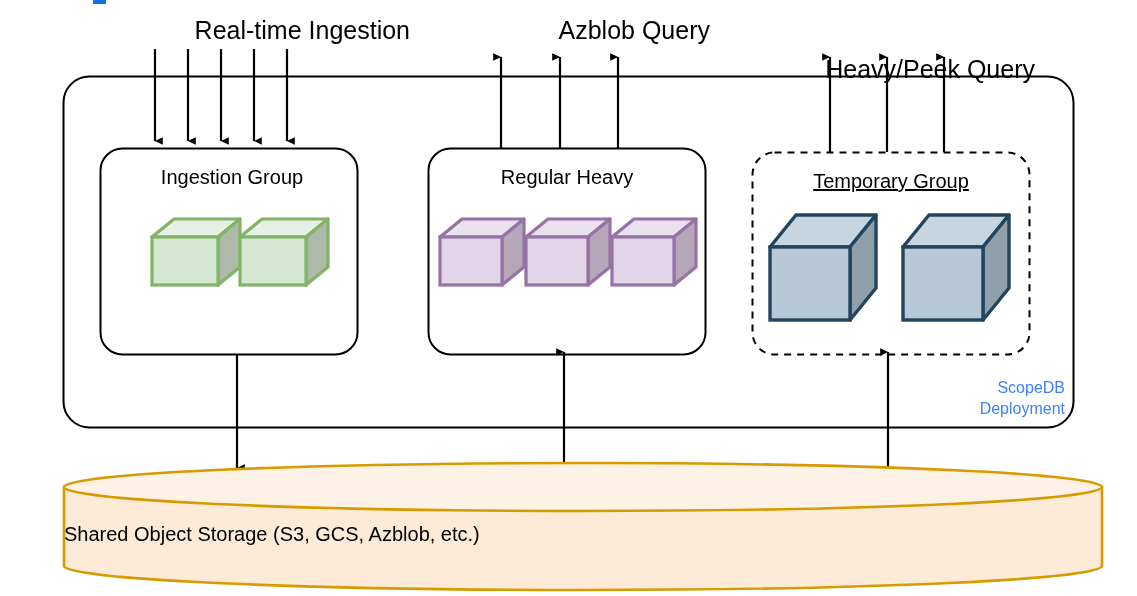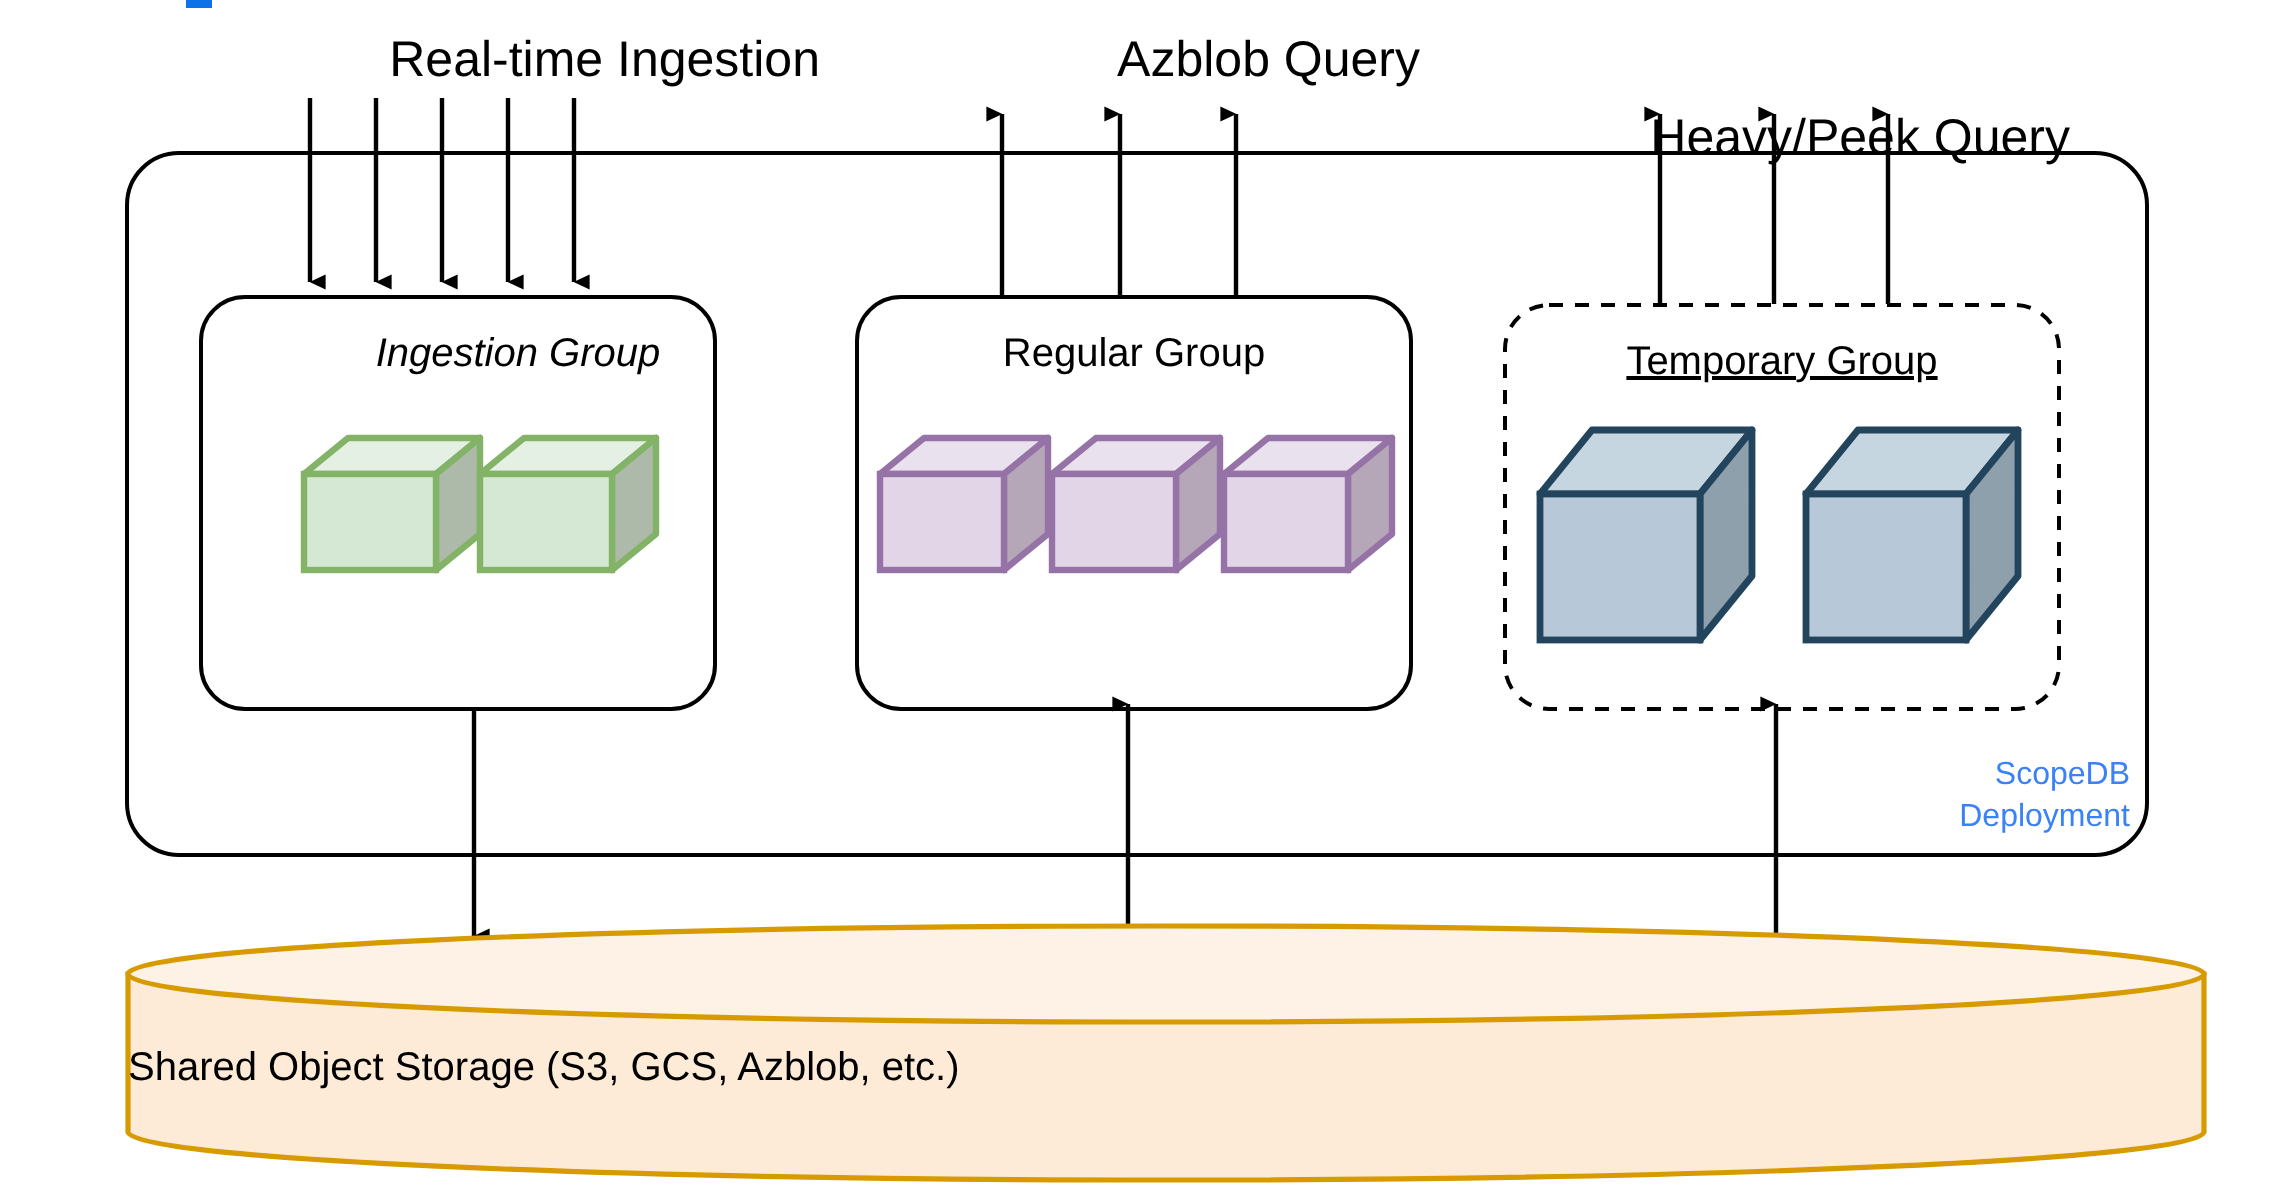--- a/index.html
+++ b/index.html
@@ -144,23 +144,23 @@
       <ellipse cx="583" cy="487" rx="519" ry="24" fill="#fdf2e5" stroke="#d79b00" stroke-width="2.6"></ellipse>
     </g>
   </svg>
 
   <div class="lbl top-label" style="left:70px; top:16px; width:340px;">Real-time Ingestion</div>
 
   <div class="lbl top-label" style="left:420px; top:16px; width:290px;">Azblob Query</div>
 
   <div class="lbl top-label" style="left:745px; top:16px; width:290px;margin-top:39px;">Heavy/Peek Query</div>
 
-  <div class="lbl group-label" style="left:115px; top:166px; width:288px;font-style:italic;">Ingestion Group</div>
+  <div class="lbl group-label" style="left:88px; top:166px; width:288px;">Ingestion Group</div>
 
-  <div class="lbl group-label" style="left:428px; top:166px; width:278px;">Regular Group</div>
+  <div class="lbl group-label" style="left:428px; top:166px; width:278px;">Regular Heavy</div>
 
   <div class="lbl group-label" style="left:752px; top:170px; width:278px;text-decoration:underline;">Temporary Group</div>
 
   <div class="lbl deploy-label" style="left:830px; top:377px; width:235px;">ScopeDB
 Deployment</div>
 
   <div class="lbl storage-label" style="left:64px; top:523px; width:1038px;">Shared Object Storage (S3, GCS, Azblob, etc.)</div>
 
 </div>
 

